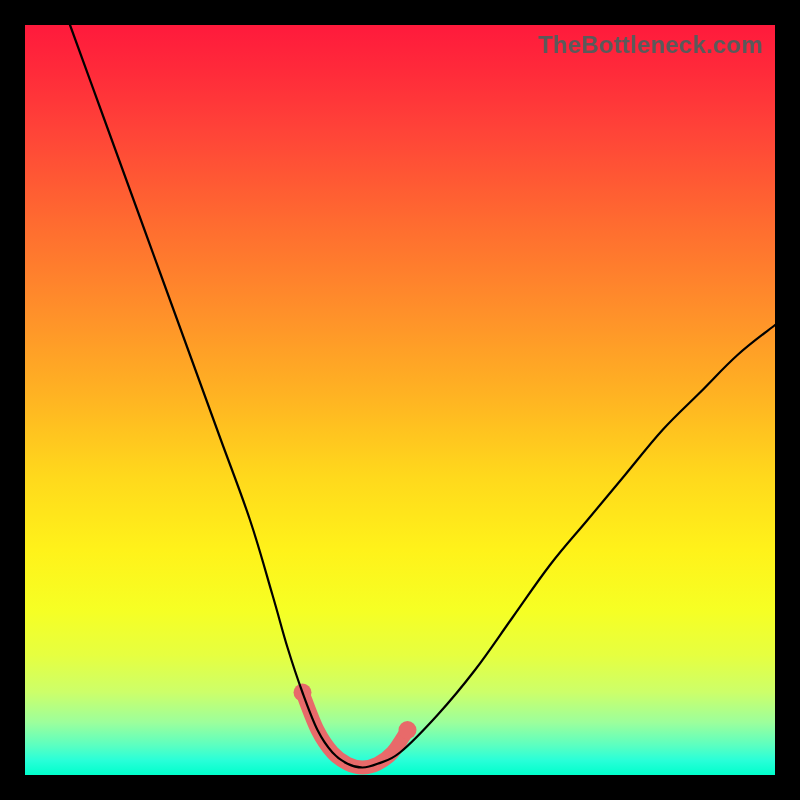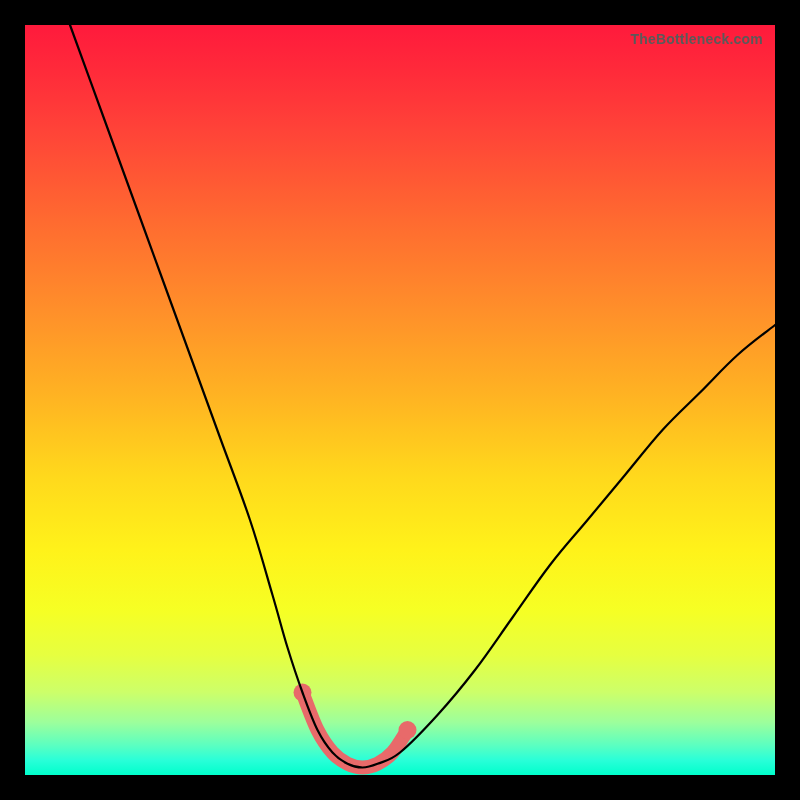--- a/index.html
+++ b/index.html
@@ -31,21 +31,21 @@
       #9cff9c 93%,
       #5cffc0 96%,
       #2affd8 98%,
       #00ffcc 100%);
   }
   .watermark {
     position: absolute;
     top: 6px;
     right: 12px;
     font-family: Arial, Helvetica, sans-serif;
-    font-size: 14px;
+    font-size: 24px;
     font-weight: 600;
     color: #5a5a5a;
     letter-spacing: 0.2px;
     user-select: none;
   }
   svg.curves {
     position: absolute;
     left: 0; top: 0;
     width: 100%;
     height: 100%;

